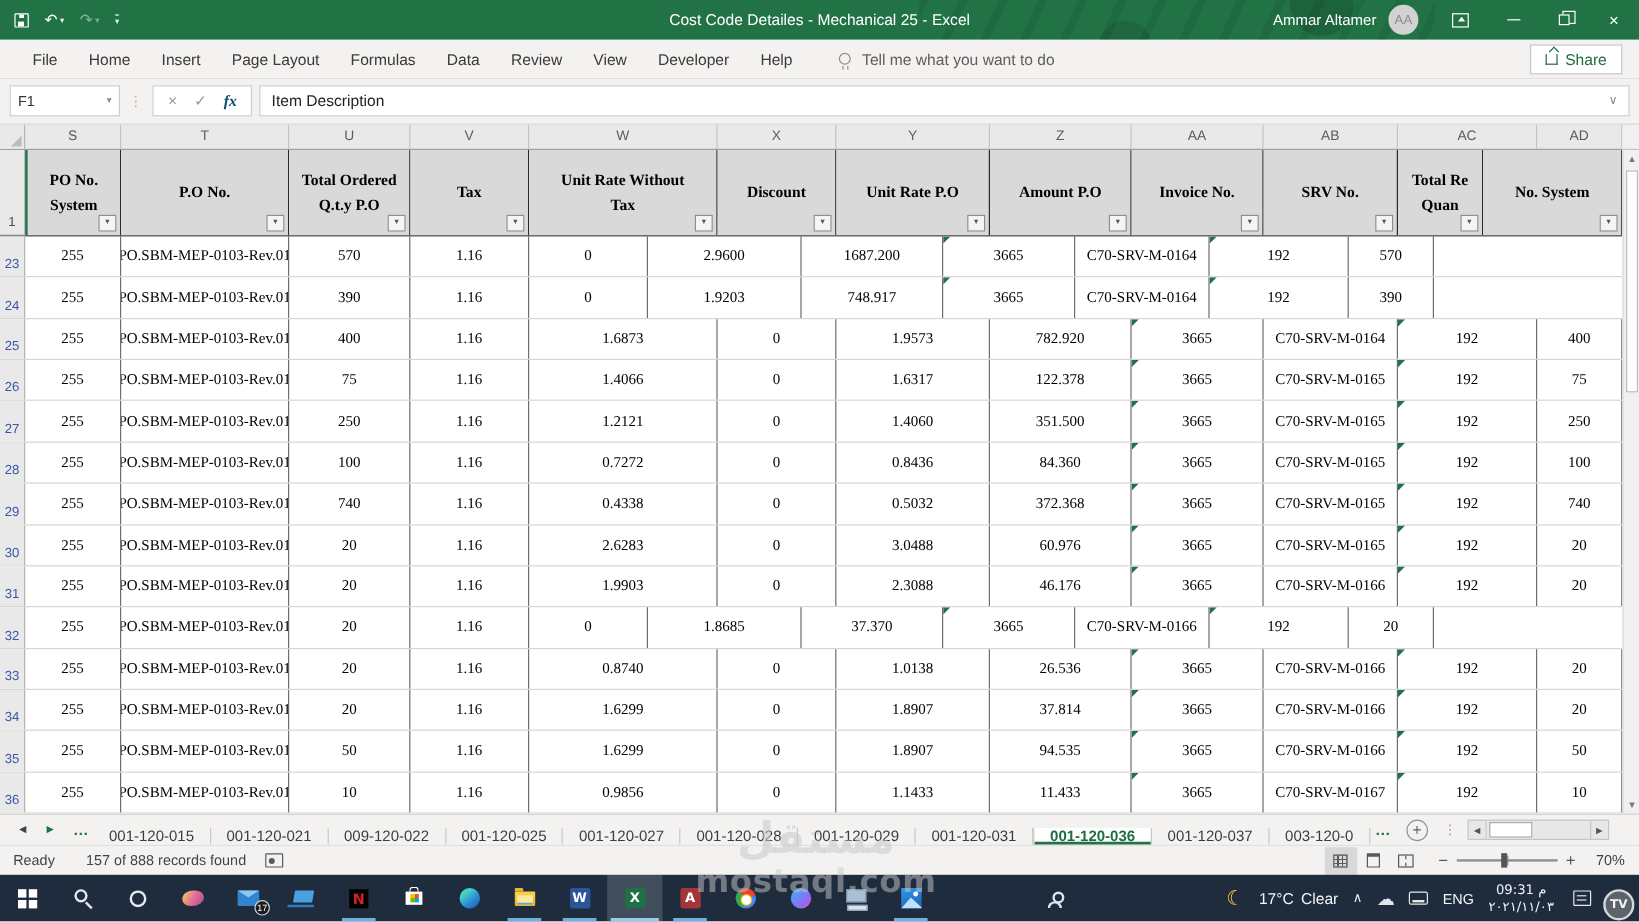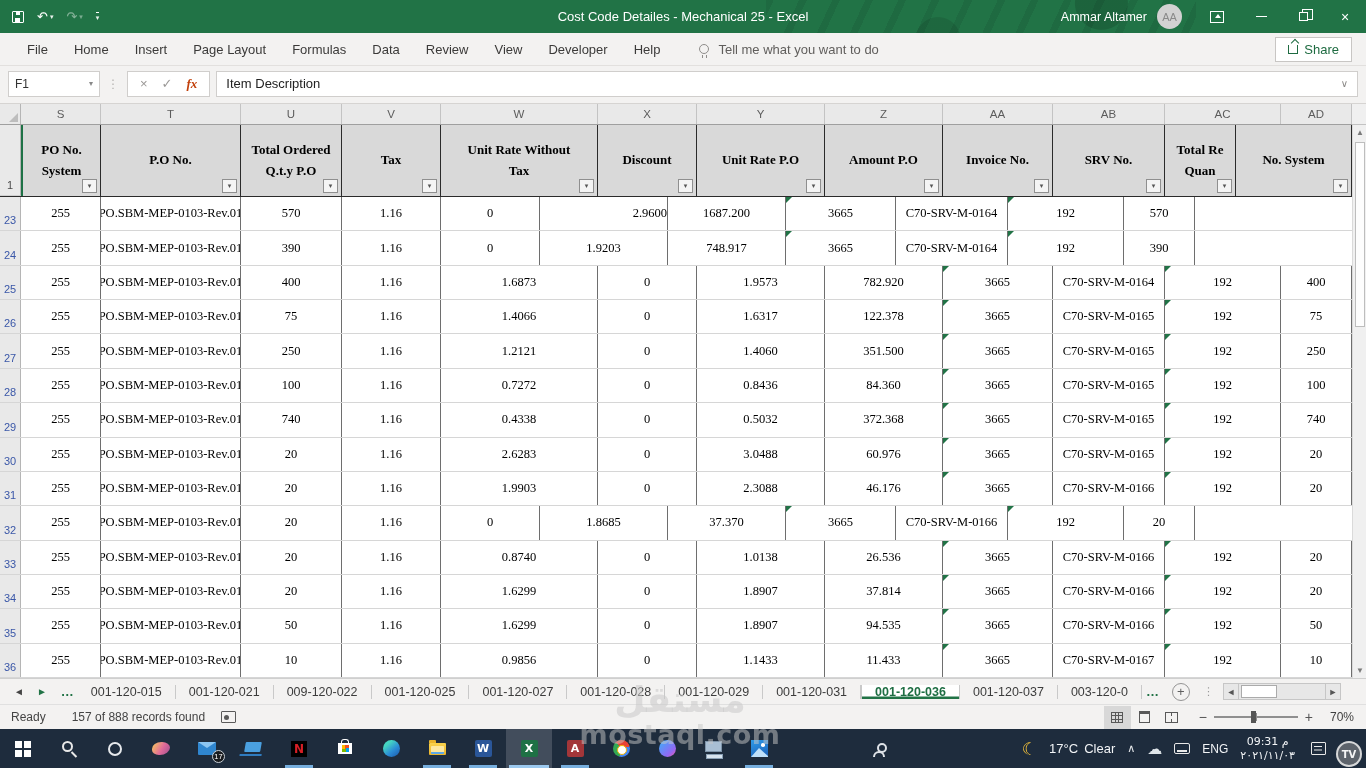--- a/index.html
+++ b/index.html
@@ -40,21 +40,21 @@
   .sharebox{margin-left:auto;margin-right:14px;background:#fff;border:1px solid #c8c6c4;display:flex;align-items:center;gap:6px;padding:4px 12px;color:#1e6b41;font-size:13px}
   .shareic{width:10px;height:9px;border:1.3px solid #1e6b41;border-top:none;position:relative}
   .shareic::after{content:"";position:absolute;left:3px;top:-5px;width:5px;height:5px;border-top:1.3px solid #1e6b41;border-right:1.3px solid #1e6b41;transform:rotate(-45deg)}
 
   
   .formulabar{position:absolute;left:0;top:66px;width:1366px;height:38px;background:#f3f2f1;border-bottom:1px solid #d6d4d2;display:flex;align-items:center;padding:4px 8px 6px 8px}
   .namebox{width:92px;height:26px;background:#fff;border:1px solid #d0cecc;display:flex;align-items:center;padding:0 6px;font-size:12px;color:#333}
   .namebox .dd{margin-left:auto;font-size:8px;color:#888}
   .fbsep{color:#b5b3b1;font-size:12px;padding:0 7px;letter-spacing:1px}
   .fxbox{height:26px;background:#fff;border:1px solid #d0cecc;display:flex;align-items:center;gap:14px;padding:0 12px;color:#9a9896}
-  .fxbox .fx{font-family:"Liberation Serif",serif;font-style:italic;font-weight:bold;color:#c2410c;font-size:13px}
+  .fxbox .fx{font-family:"Liberation Serif",serif;font-style:italic;font-weight:bold;color:#0c4a6e;font-size:13px}
   .ffield{flex:1;height:26px;background:#fff;border:1px solid #d0cecc;margin-left:6px;display:flex;align-items:center;padding:0 9px;font-size:13px;color:#222}
   .ffield .expand{margin-left:auto;color:#8a8886;font-size:10px}
 
   
   .colheads{position:absolute;left:0;top:104px;width:1352px;height:21px;display:flex;background:#e9e9e9;border-bottom:1px solid #9f9f9f}
   .corner{width:21px;height:100%;border-right:1px solid #b5b5b5;position:relative;background:#e9e9e9}
   .corner::after{content:"";position:absolute;right:2px;bottom:2px;border-left:9px solid transparent;border-bottom:9px solid #bdbdbd}
   .colhead{height:100%;text-align:center;font-size:11.5px;color:#5c5c5c;line-height:20px;border-right:1px solid #c3c3c3;flex:none}
   .chcorner{position:absolute;left:1352px;top:104px;width:14px;height:21px;background:#f0f0f0;border-bottom:1px solid #c3c3c3}
 
@@ -79,21 +79,21 @@
   .vsb .arr{position:absolute;left:0;width:14px;height:15px;color:#7a7a7a;font-size:8px;text-align:center;line-height:15px}
   .vsb .up{top:0}.vsb .dn{bottom:0}
   .vthumb{position:absolute;left:1.5px;top:17px;width:10px;height:185px;background:#fdfdfd;border:1px solid #bdbdbd}
 
   
   .tabsbar{position:absolute;left:0;top:678px;width:1366px;height:26px;background:#f3f2f1;border-top:1px solid #cfcfcf;display:flex;align-items:stretch}
   .tabnav{display:flex;align-items:center;gap:13px;padding:0 10px 0 14px}
   .tnav{font-size:10px;color:#444}
   .tnav.grn{color:#217346}
   .ovf{color:#217346;font-weight:bold;font-size:13px;display:flex;align-items:center;padding:0 4px}
-  .stablist{display:flex;align-items:center}
+  .stablist{display:flex;align-items:flex-end}
   .stab{padding:0 13px;display:flex;align-items:center;border-right:1px solid #c9c9c9;color:#3c3c3c;font-size:12.5px;white-space:nowrap}
   .stab.active{background:#fff;color:#1e6e43;font-weight:bold;box-shadow:inset 0 -2.5px 0 #217346;border-left:1px solid #c9c9c9}
   .addsheet{width:18px;height:18px;border:1px solid #949494;border-radius:50%;color:#5f5f5f;display:flex;align-items:center;justify-content:center;font-size:13px;align-self:center;margin:0 9px}
   .tdots{align-self:center;color:#9a9a9a;font-size:11px;margin:0 4px;letter-spacing:1px}
   .hsb{display:flex;align-items:center;align-self:center;margin-left:4px}
   .hsb .harr{width:16px;height:17px;background:#e7e7e7;border:1px solid #c6c6c6;color:#555;font-size:9px;display:flex;align-items:center;justify-content:center}
   .htrack{width:86px;height:17px;background:#e7e7e7;border-top:1px solid #c6c6c6;border-bottom:1px solid #c6c6c6;position:relative}
   .hthumb{position:absolute;left:2px;top:1px;width:36px;height:13px;background:#fff;border:1px solid #ababab}
 
   
@@ -334,21 +334,21 @@
         </div>
         <div class="dcell" style="width: 101px;">
           <span class="cv">570</span>
         </div>
         <div class="dcell" style="width: 99px;">
           <span class="cv">1.16</span>
         </div>
         <div class="dcell" style="width: 99px;">
           <span class="cv">0</span>
         </div>
-        <div class="dcell" style="width: 128px; justify-content: flex-end;">
+        <div class="dcell" style="width: 128px;">
           <span class="cv">2.9600</span>
         </div>
         <div class="dcell" style="width: 118px;">
           <span class="cv">1687.200</span>
         </div>
         <div class="dcell" style="width: 110px;">
           <span class="flag"></span>
           <span class="cv">3665</span>
         </div>
         <div class="dcell" style="width: 112px;">

